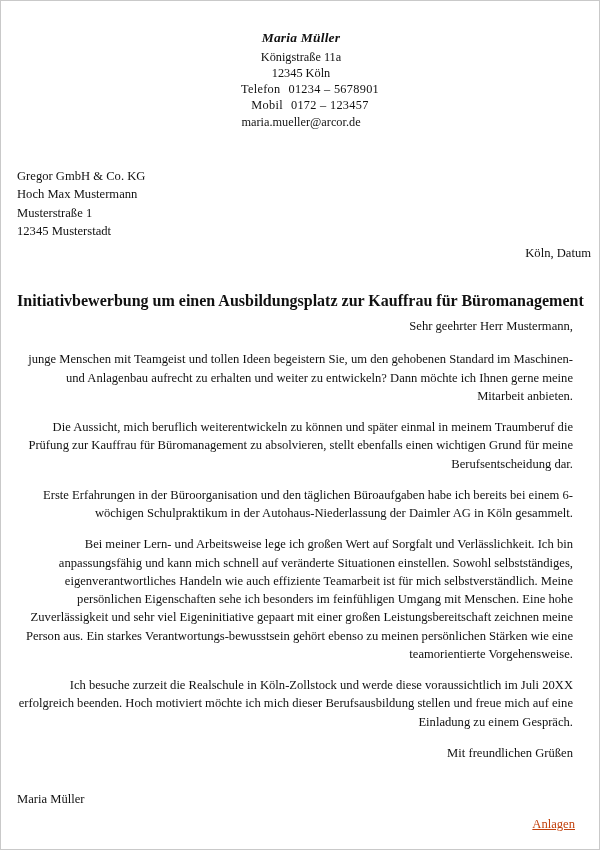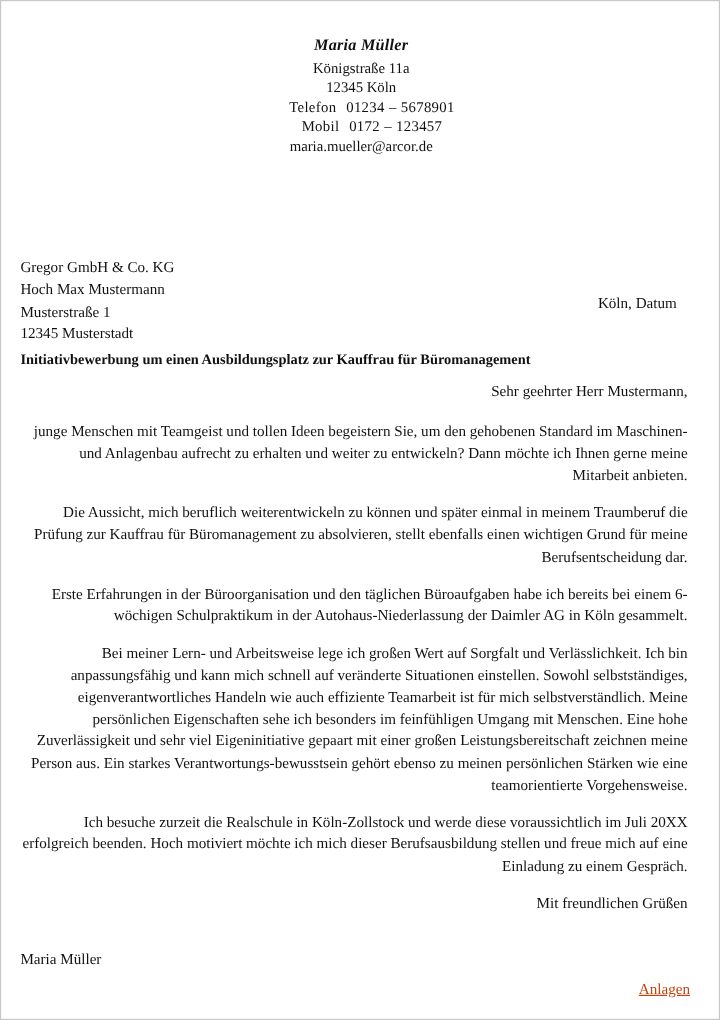--- a/index.html
+++ b/index.html
@@ -61,39 +61,38 @@
   }
 
   
   .recipient {
     position: absolute;
     left: 16px;
     top: 166px;
     line-height: 1.45;
     font-size: 12.6px;
     color: #111;
-    margin-top: 47px;
   }
 
   
   .placedate {
     position: absolute;
-    right: 37px;
+    right: 10px;
     top: 245px;
     font-size: 12.6px;
     color: #111;
   }
 
   
   .subject {
     position: absolute;
     left: 16px;
     top: 291px;
     font-weight: bold;
-    font-size: 12px;
+    font-size: 16px;
     color: #111;
   }
 
   
   .body {
     position: absolute;
     left: 16px;
     top: 316px;
     width: 556px;
     font-size: 12.6px;

